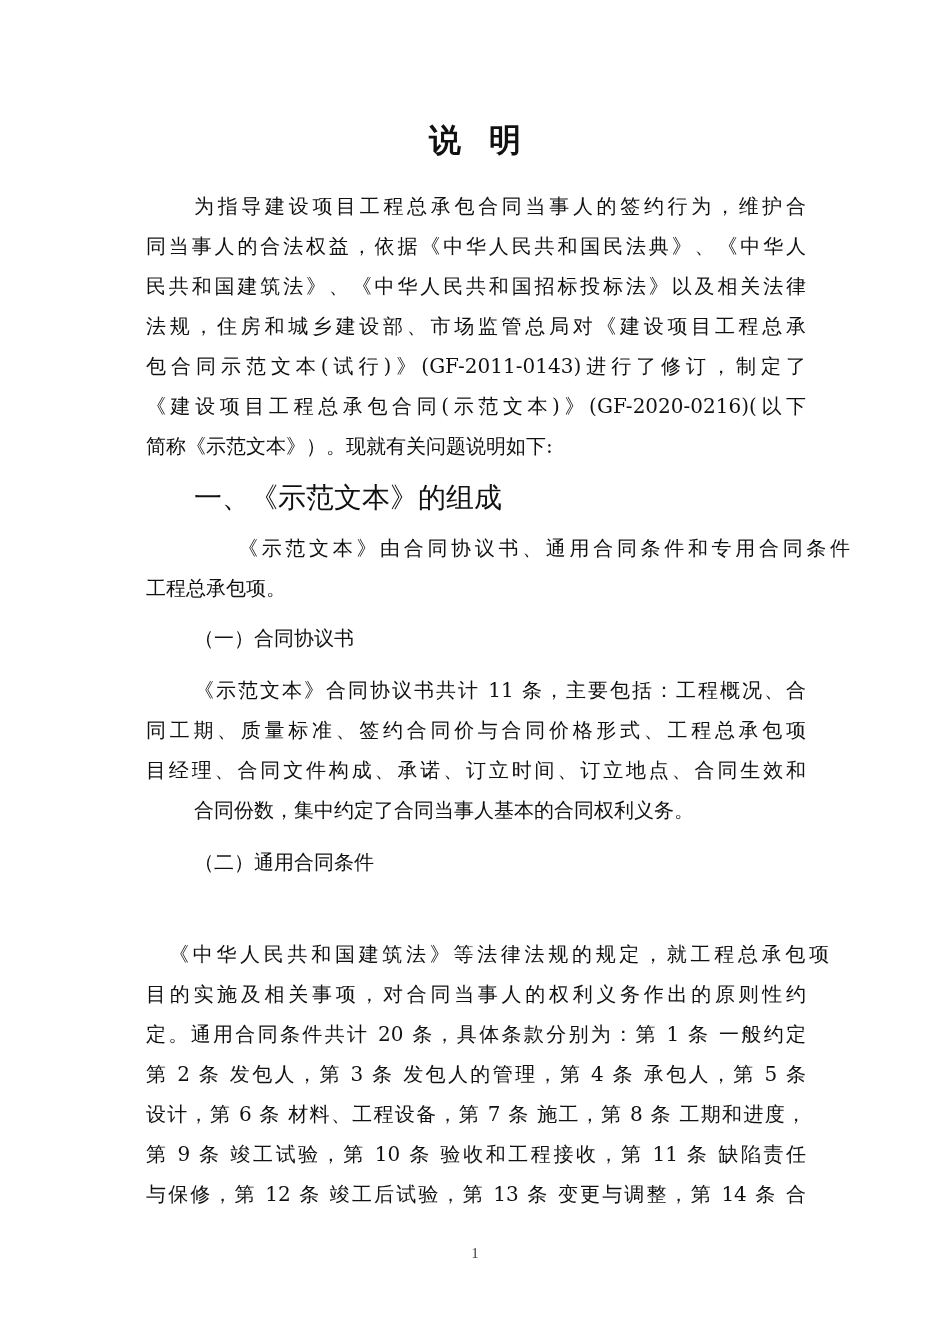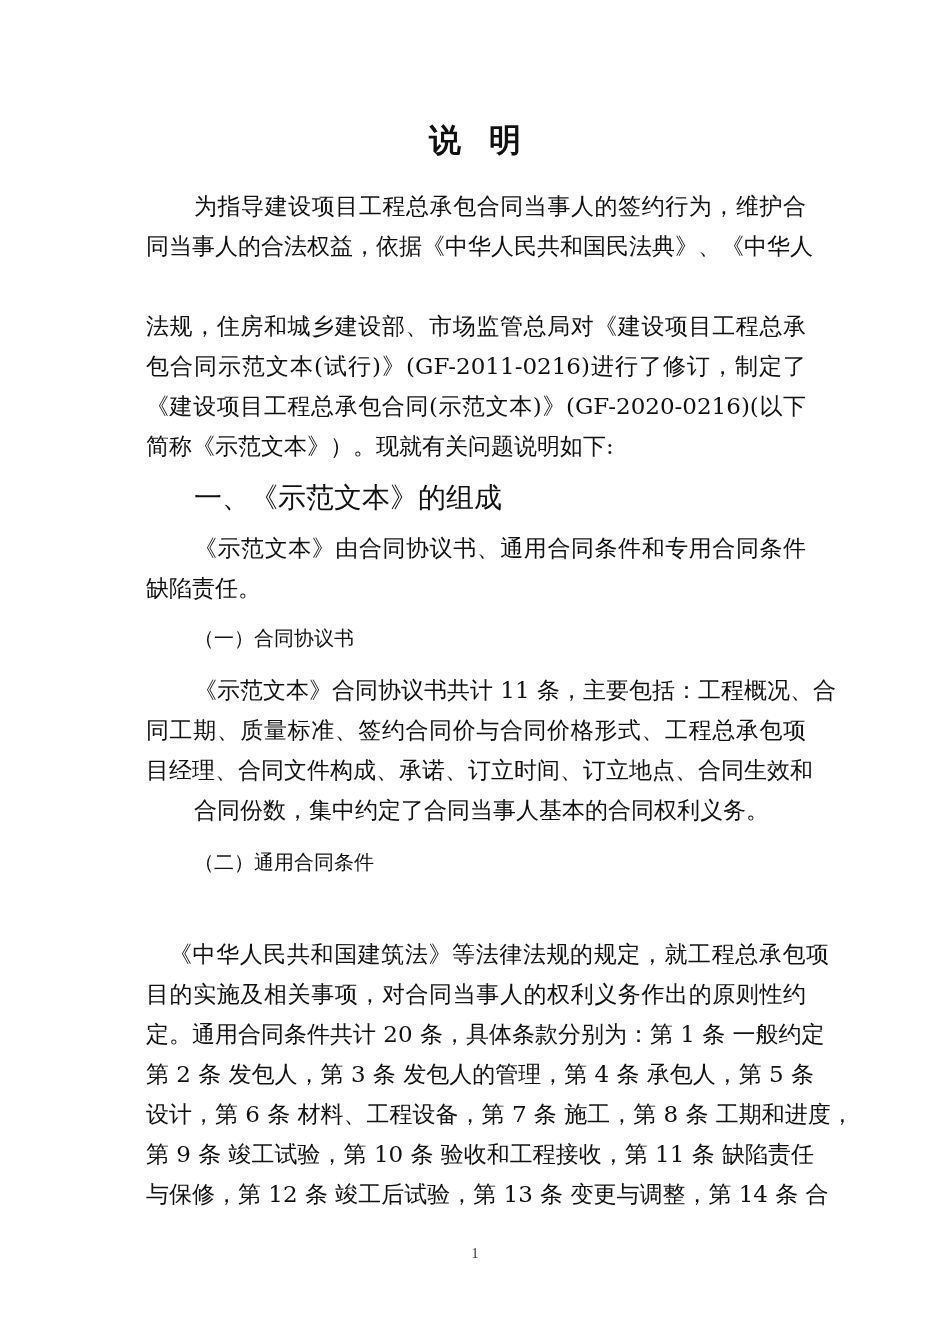--- a/index.html
+++ b/index.html
@@ -33,21 +33,21 @@
       font-size: 32px;
       letter-spacing: 28px;
       padding-left: 28px;
       box-sizing: border-box;
       line-height: 44px;
     }
     .line {
       position: absolute;
       left: 146px;
       width: 660px;
-      font-size: 23px;
+      font-size: 20px;
       line-height: 40px;
       white-space: nowrap;
       text-align: justify;
       text-align-last: justify;
       overflow: visible;
     }
     .line.last {
       text-align-last: left;
     }
     .line.indent {
@@ -82,29 +82,30 @@
   </style>
 </head>
 <body>
 
 <div class="page">
 
   <div class="title">说明</div>
 
   <div class="line indent" style="top:186px;">为指导建设项目工程总承包合同当事人的签约行为，维护合</div>
   <div class="line" style="top:226px;">同当事人的合法权益，依据《中华人民共和国民法典》、《中华人</div>
+  <div class="line" style="top:266px;">民共和国建筑法》、《中华人民共和国招标投标法》以及相关法律</div>
   <div class="line" style="top:306px;">法规，住房和城乡建设部、市场监管总局对《建设项目工程总承</div>
-  <div class="line" style="top:346px;">包合同示范文本(试行)》(GF-2011-0216)进行了修订，制定了</div>
+  <div class="line" style="top:346px;">包合同示范文本(试行)》(GF-2011-0143)进行了修订，制定了</div>
   <div class="line" style="top:386px;">《建设项目工程总承包合同(示范文本)》(GF-2020-0216)(以下</div>
   <div class="line last" style="top:426px;">简称《示范文本》）。现就有关问题说明如下:</div>
 
   <div class="heading" style="top:478px;">一、《示范文本》的组成</div>
 
-  <div class="line indent" style="top:528px;">《示范文本》由合同协议书、通用合同条件和专用合同条件</div>
-  <div class="line last" style="top:568px;">缺陷责任。</div>
+  <div class="line indent" style="top:528px;margin-left:44px;">《示范文本》由合同协议书、通用合同条件和专用合同条件</div>
+  <div class="line last" style="top:568px;">工程总承包项。</div>
 
   <div class="sub-heading" style="top:618px;">（一）合同协议书</div>
 
   <div class="line indent" style="top:670px;">《示范文本》合同协议书共计 11 条，主要包括：工程概况、合</div>
   <div class="line" style="top:710px;">同工期、质量标准、签约合同价与合同价格形式、工程总承包项</div>
   <div class="line" style="top:750px;">目经理、合同文件构成、承诺、订立时间、订立地点、合同生效和</div>
   <div class="line last" style="top:790px;margin-left:48px;">合同份数，集中约定了合同当事人基本的合同权利义务。</div>
 
   <div class="sub-heading" style="top:842px;">（二）通用合同条件</div>
 

